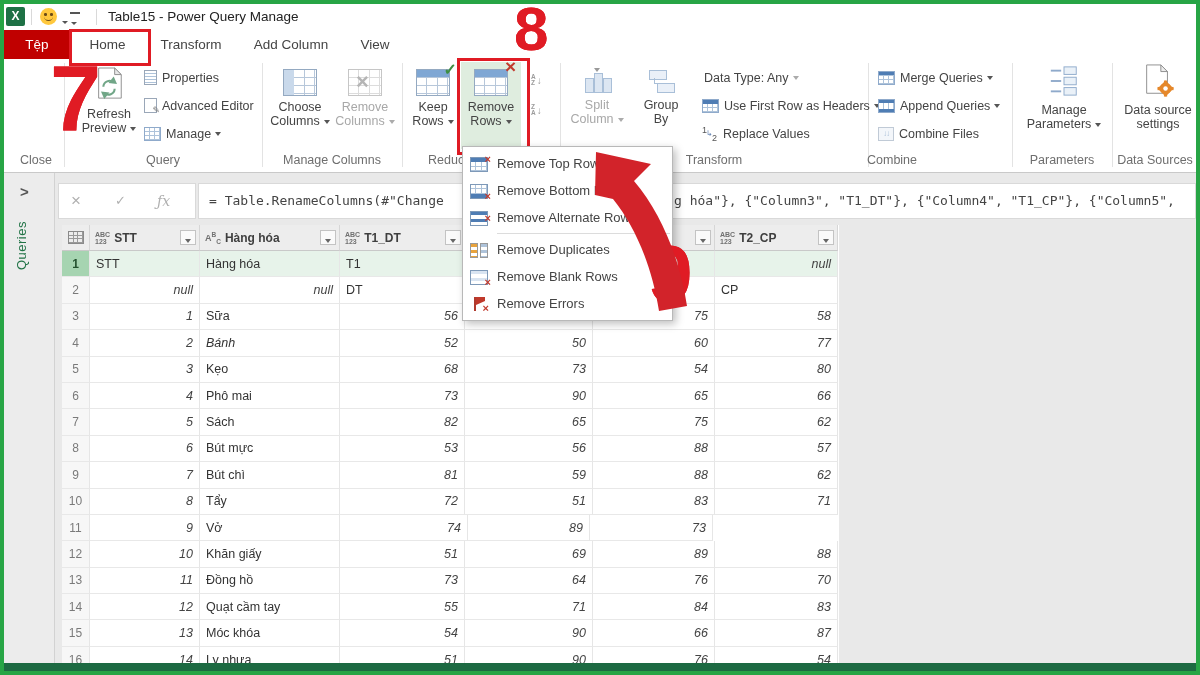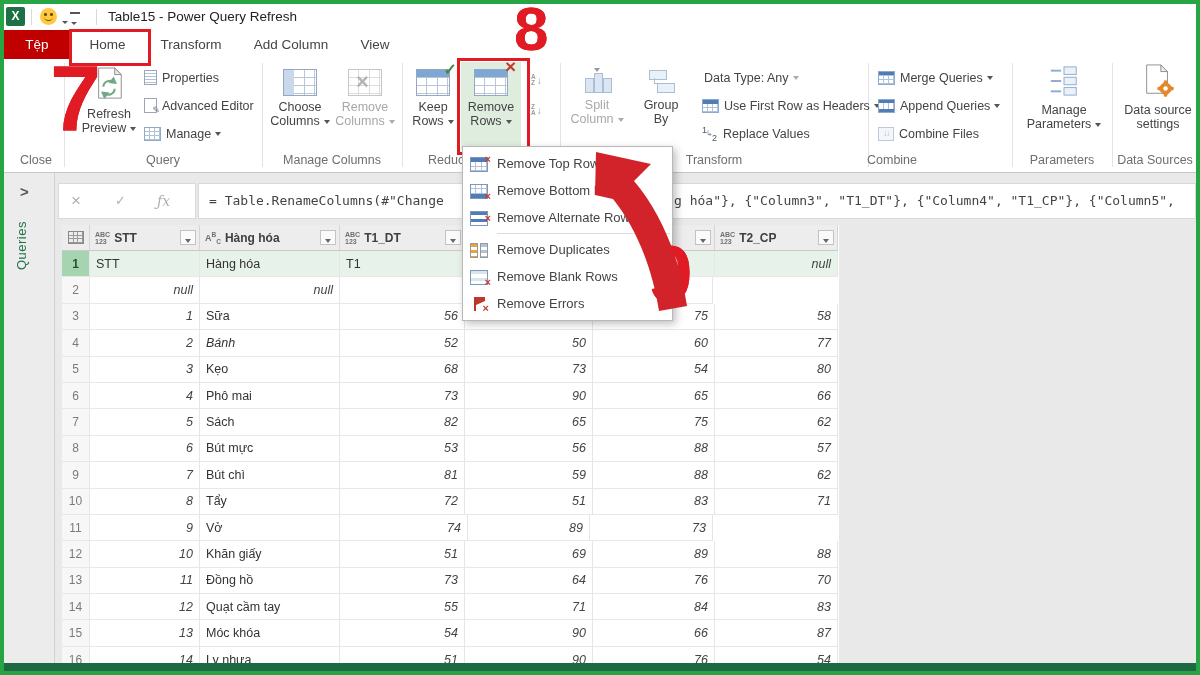--- a/index.html
+++ b/index.html
@@ -132,21 +132,21 @@
     <div class="abs smiley">
       <span class="eye" style="left:4px"></span>
         <span class="eye" style="left:10px"></span>
         <span class="mouth"></span>
     </div>
     <span class="abs" style="left:56px;top:9px"><span class="caret sm"></span></span>
     <div class="abs qat2">
       <span class="bar"></span><span class="caret sm" style="margin:4px 0 0 1px"></span>
     </div>
     <div class="abs tsep" style="left:92px"></div>
-    <div class="abs title-text">Table15 - Power Query Refresh</div>
+    <div class="abs title-text">Table15 - Power Query Manage</div>
   </div>
 
   <div class="abs tabrow">
     <div class="abs tab-file">Tệp</div>
     <div class="abs tab" style="left:66px;width:75px">Home</div>
     <div class="abs tab" style="left:148px;width:78px">Transform</div>
     <div class="abs tab" style="left:242px;width:90px">Add Column</div>
     <div class="abs tab" style="left:346px;width:50px">View</div>
   </div>
 
@@ -404,20 +404,21 @@
         <div class="td c-text" style="width: 140px;">Hàng hóa</div>
         <div class="td c-text" style="width: 125px;">T1</div>
         <div class="td c-empty" style="width: 128px;"></div>
         <div class="td c-empty" style="width: 122px;"></div>
         <div class="td c-null" style="width: 123px;">null</div>
       </div>
       <div class="trow">
         <div class="td rn" style="width: 28px;">2</div>
         <div class="td c-null" style="width: 110px;">null</div>
         <div class="td c-null" style="width: 140px;">null</div>
+        <div class="td c-text" style="width: 125px;">DT</div>
         <div class="td c-empty" style="width: 128px;"></div>
         <div class="td c-empty" style="width: 122px;"></div>
         <div class="td c-text" style="width: 123px;">CP</div>
       </div>
       <div class="trow">
         <div class="td rn" style="width: 28px;">3</div>
         <div class="td c-num" style="width: 110px;">1</div>
         <div class="td c-text" style="width: 140px;">Sữa</div>
         <div class="td c-num" style="width: 125px;">56</div>
         <div class="td c-num" style="width: 128px;">67</div>

